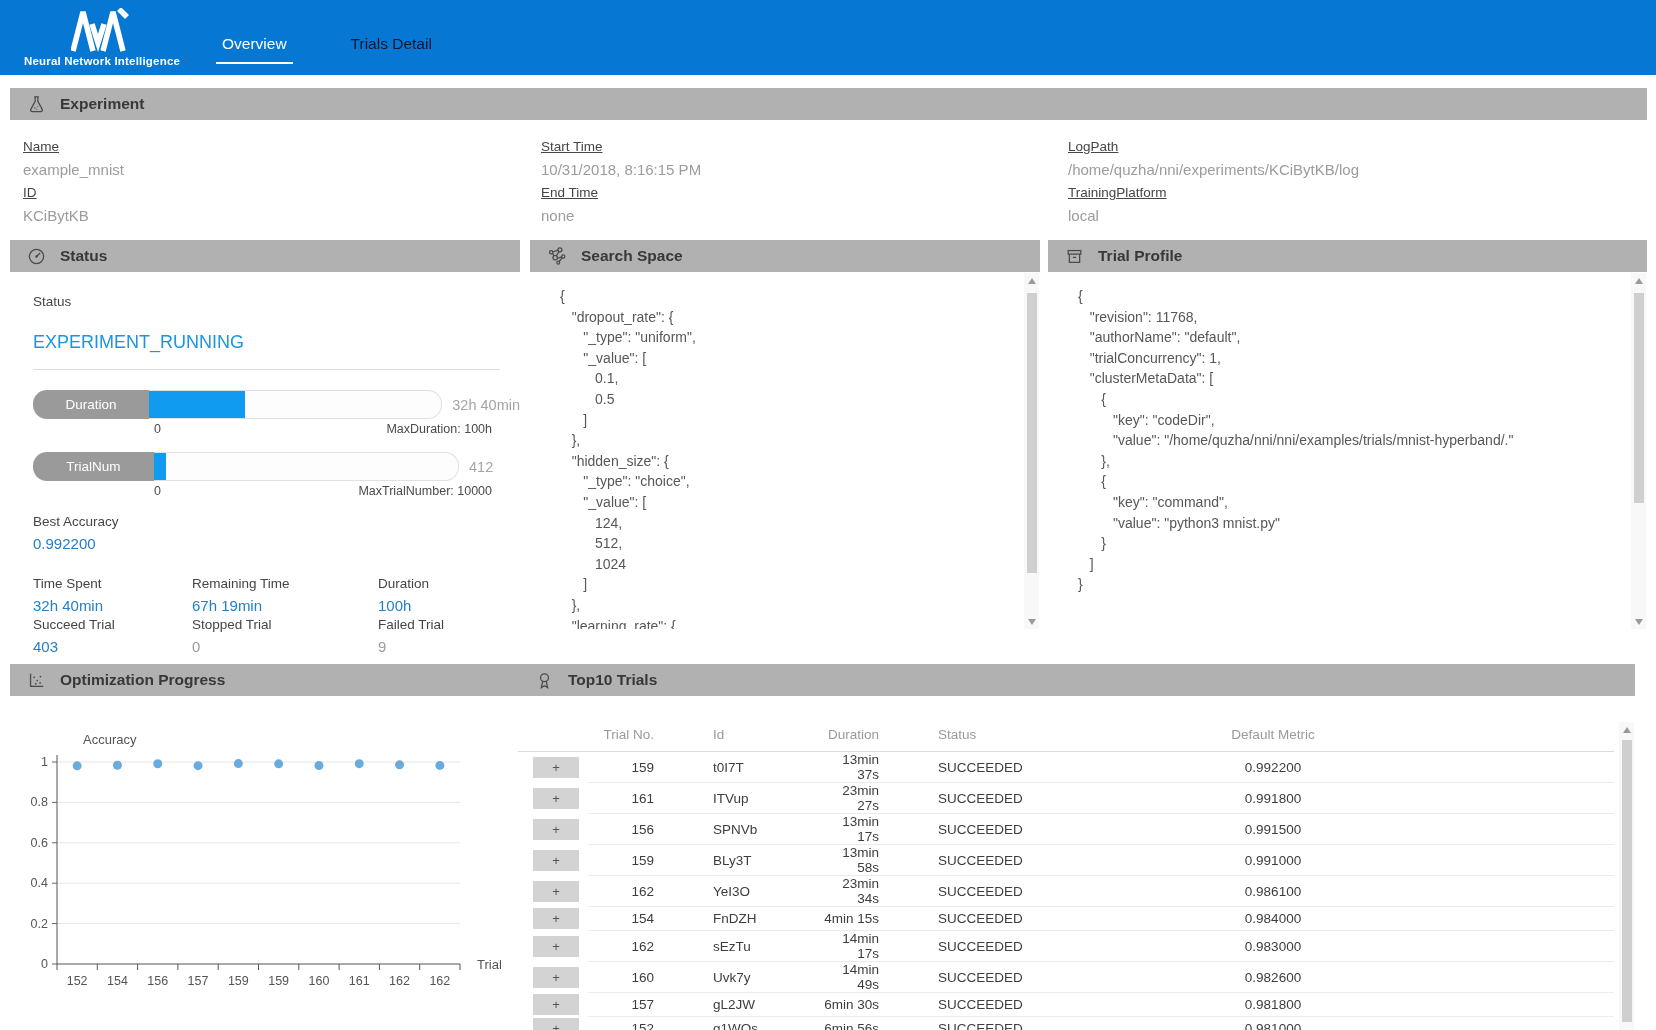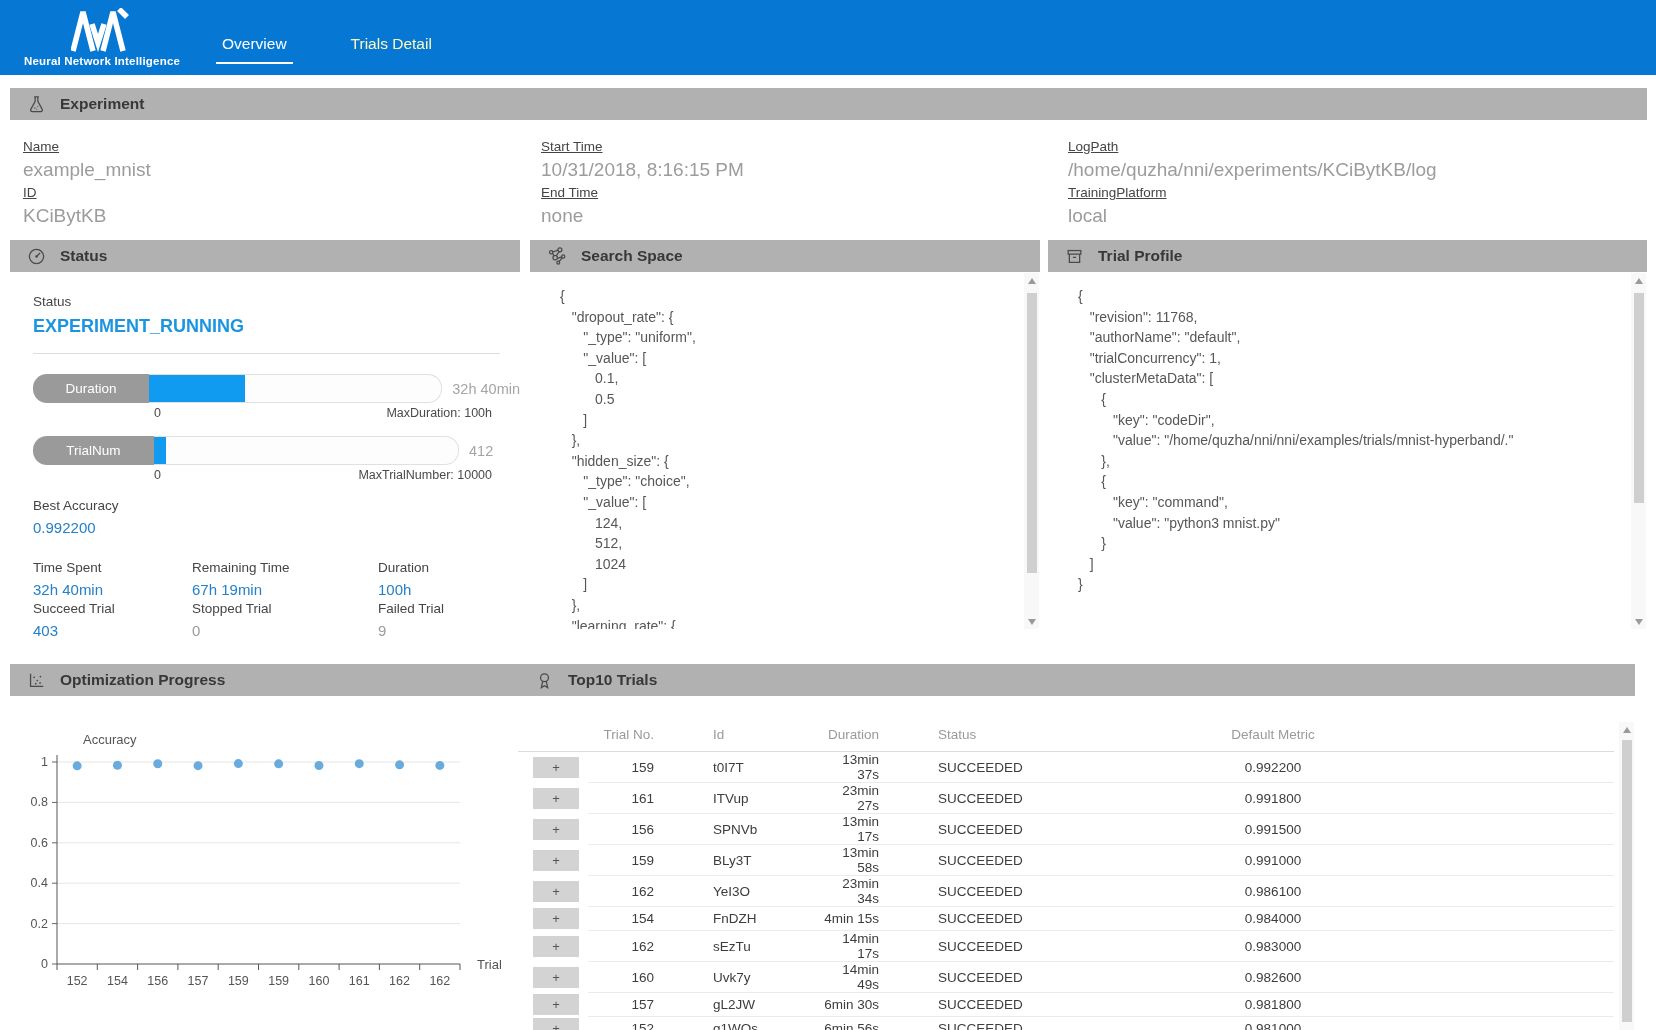--- a/index.html
+++ b/index.html
@@ -9,41 +9,41 @@
     font-family:"Liberation Sans","DejaVu Sans",sans-serif;
     -webkit-font-smoothing:antialiased;
   }
 
   
   .topbar { position:absolute; left:0; top:0; width:1656px; height:75px;
     background:#0678d4; display:flex; align-items:center; }
   .brand { margin-left:22px; width:160px; display:flex; flex-direction:column; align-items:center; color:#fff; }
   .brand-text { font-size:11.5px; font-weight:600; letter-spacing:.2px; margin-top:3px; white-space:nowrap; }
   .tabs { display:flex; gap:52px; margin-left:34px; align-self:flex-end; margin-bottom:11px; }
-  .tab { font-size:15.5px; color:#fef9c3; padding:0 6px 9px; cursor:pointer; border-bottom:2px solid transparent; }
+  .tab { font-size:15.5px; color:#0f172a; padding:0 6px 9px; cursor:pointer; border-bottom:2px solid transparent; }
   .tab.active { color:#fff; border-bottom:2px solid #fff; }
 
   
   .panel { position:absolute; background:#fff; }
   .sec-head { height:32px; background:#b1b1b1; display:flex; align-items:center;
     padding-left:17px; gap:14px; }
   .sec-title { font-size:15.5px; font-weight:600; color:#383838; }
   .sec-icon { display:flex; align-items:center; }
 
   
   #experiment { left:10px; top:88px; width:1637px; }
   .exp-body { padding:15px 0 0 13px; display:grid; grid-template-columns:518px 527px auto; }
   .exp-label { font-size:13.5px; color:#454545; height:23px; line-height:23px;text-decoration:underline; }
-  .exp-value { font-size:19px; color:#9c9c9c; height:23px; line-height:23px; white-space:nowrap; }
+  .exp-value { font-size:15px; color:#9c9c9c; height:23px; line-height:23px; white-space:nowrap; }
 
   
   #status-panel { left:10px; top:240px; width:510px; height:390px; }
   .status-body { padding:22px 0 0 23px; }
   .small-label { font-size:13.5px; color:#454545; }
-  .status-value { font-size:18px; font-weight:700; color:#1b95e0; margin-top:7px; }
+  .status-value { font-size:18px; font-weight:400; color:#1b95e0; margin-top:23px; }
   .status-divider { border:none; border-top:1px solid #ddd; margin:16px 20px 20px 0; }
   .pbar { display:flex; align-items:center; height:29px; }
   .pbar-label { width:121px; background:#9a9a9a; color:#fff; text-align:center;
     line-height:29px; font-size:13.5px; border-radius:14px 0 0 14px; }
   .pbar-track { width:305px; height:29px; background:#fdfdfd; border:1px solid #e0e0e0;
     border-left:none; border-radius:0 14px 14px 0; overflow:hidden; }
   .pbar-fill { height:100%; background:#109af0; }
   .pbar-value { margin-left:10px; font-size:14.5px; color:#a5a5a5; white-space:nowrap; }
   .pbar-sub { display:flex; justify-content:space-between; width:338px; margin-left:121px;
     font-size:12.5px; color:#4a4a4a; margin-top:3px; margin-bottom:16px; }

